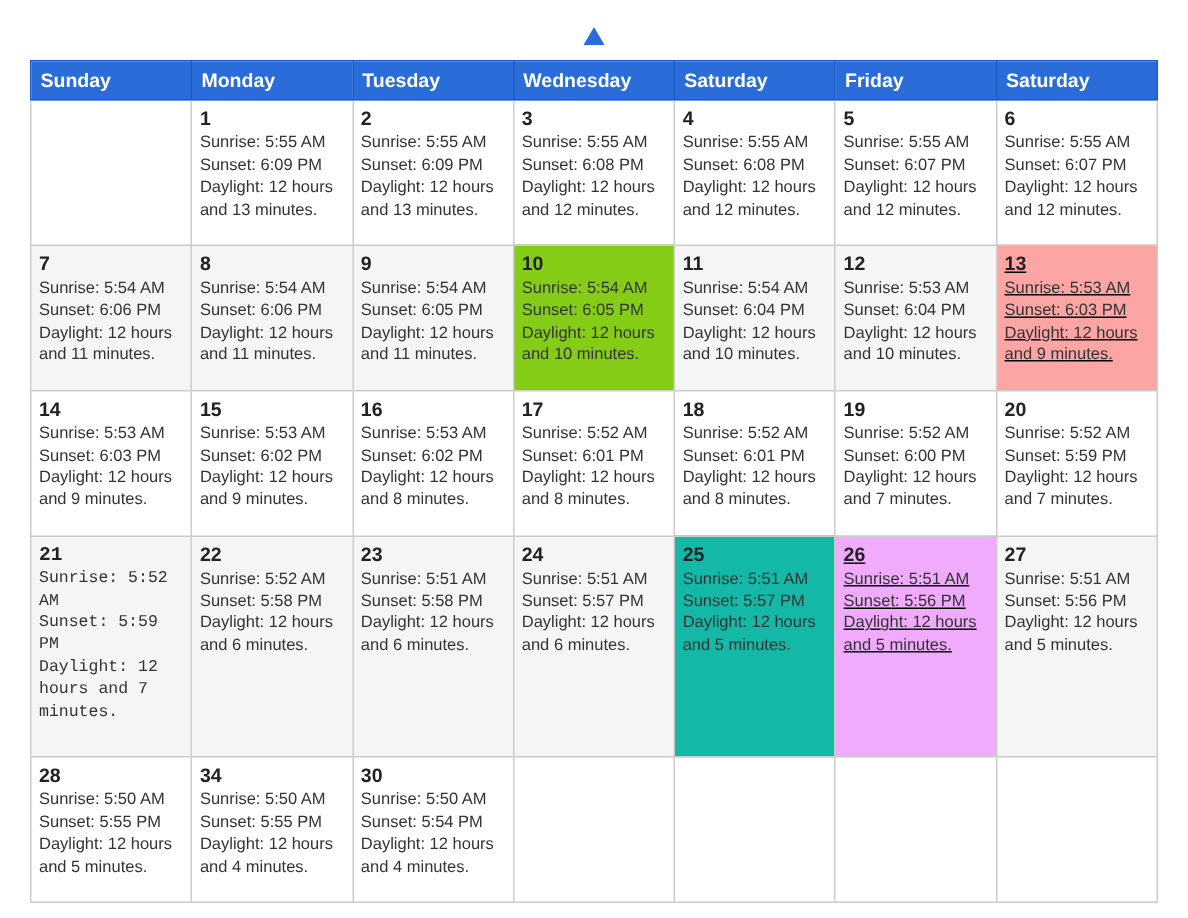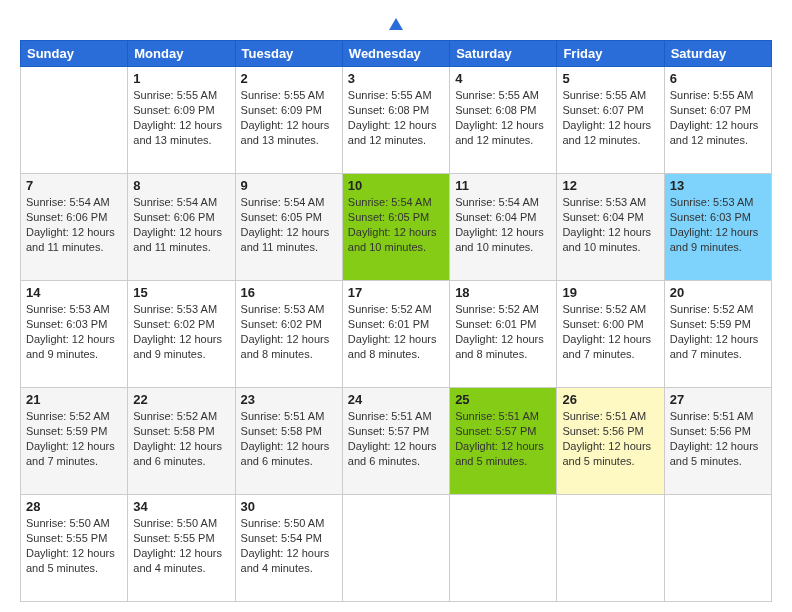--- a/index.html
+++ b/index.html
@@ -161,21 +161,21 @@
             <div class="day-info">Sunrise: 5:54 AM<br>Sunset: 6:05 PM<br>Daylight: 12 hours and 10 minutes.</div>
           </td>
           <td style="background: rgb(245, 245, 245);">
             <div class="day-num">11</div>
             <div class="day-info">Sunrise: 5:54 AM<br>Sunset: 6:04 PM<br>Daylight: 12 hours and 10 minutes.</div>
           </td>
           <td style="background: rgb(245, 245, 245); margin-left: 18px;">
             <div class="day-num">12</div>
             <div class="day-info">Sunrise: 5:53 AM<br>Sunset: 6:04 PM<br>Daylight: 12 hours and 10 minutes.</div>
           </td>
-          <td style="background: #7dd3fc;">
+          <td style="background: #fca5a5; text-decoration: underline;">
             <div class="day-num">13</div>
             <div class="day-info">Sunrise: 5:53 AM<br>Sunset: 6:03 PM<br>Daylight: 12 hours and 9 minutes.</div>
           </td>
         </tr>
         <tr>
           <td>
             <div class="day-num">14</div>
             <div class="day-info">Sunrise: 5:53 AM<br>Sunset: 6:03 PM<br>Daylight: 12 hours and 9 minutes.</div>
           </td>
           <td>
@@ -197,41 +197,41 @@
           <td>
             <div class="day-num">19</div>
             <div class="day-info">Sunrise: 5:52 AM<br>Sunset: 6:00 PM<br>Daylight: 12 hours and 7 minutes.</div>
           </td>
           <td>
             <div class="day-num">20</div>
             <div class="day-info">Sunrise: 5:52 AM<br>Sunset: 5:59 PM<br>Daylight: 12 hours and 7 minutes.</div>
           </td>
         </tr>
         <tr>
-          <td style="background: rgb(245, 245, 245);">
+          <td style="background: rgb(245, 245, 245); font-family: Liberation Mono, monospace;">
             <div class="day-num">21</div>
             <div class="day-info">Sunrise: 5:52 AM<br>Sunset: 5:59 PM<br>Daylight: 12 hours and 7 minutes.</div>
           </td>
           <td style="background: rgb(245, 245, 245); margin-left: 34px;">
             <div class="day-num">22</div>
             <div class="day-info">Sunrise: 5:52 AM<br>Sunset: 5:58 PM<br>Daylight: 12 hours and 6 minutes.</div>
           </td>
           <td style="background: rgb(245, 245, 245); margin-top: 40px;">
             <div class="day-num">23</div>
             <div class="day-info">Sunrise: 5:51 AM<br>Sunset: 5:58 PM<br>Daylight: 12 hours and 6 minutes.</div>
           </td>
           <td style="background: rgb(245, 245, 245);">
             <div class="day-num">24</div>
             <div class="day-info">Sunrise: 5:51 AM<br>Sunset: 5:57 PM<br>Daylight: 12 hours and 6 minutes.</div>
           </td>
-          <td style="background: #84cc16; margin-top: 28px;">
+          <td style="background: #14b8a6; margin-top: 28px;">
             <div class="day-num">25</div>
             <div class="day-info">Sunrise: 5:51 AM<br>Sunset: 5:57 PM<br>Daylight: 12 hours and 5 minutes.</div>
           </td>
-          <td style="background: #fef9c3;">
+          <td style="background: #f0abfc; text-decoration: underline;">
             <div class="day-num">26</div>
             <div class="day-info">Sunrise: 5:51 AM<br>Sunset: 5:56 PM<br>Daylight: 12 hours and 5 minutes.</div>
           </td>
           <td style="background: rgb(245, 245, 245); margin-left: 19px;">
             <div class="day-num">27</div>
             <div class="day-info">Sunrise: 5:51 AM<br>Sunset: 5:56 PM<br>Daylight: 12 hours and 5 minutes.</div>
           </td>
         </tr>
         <tr>
           <td>

